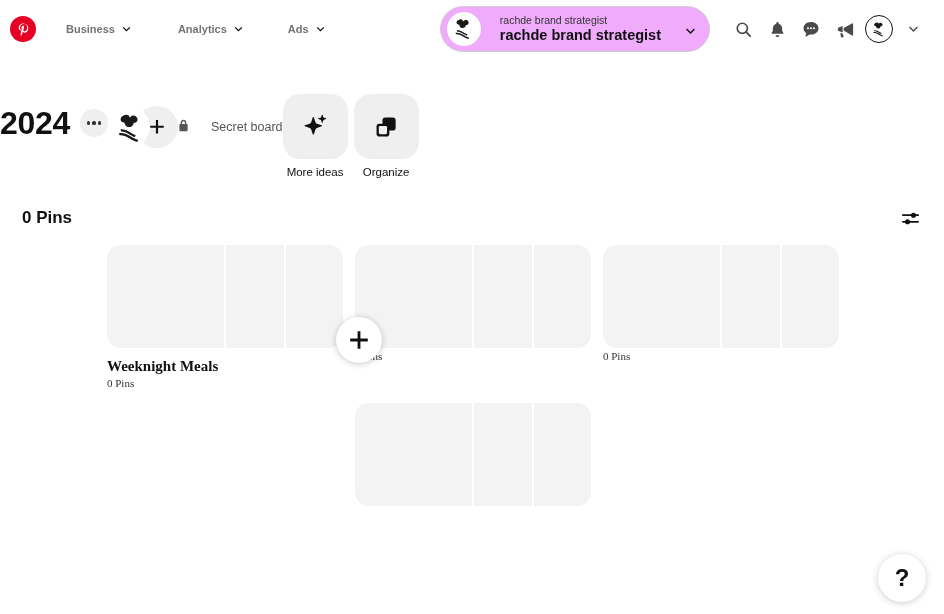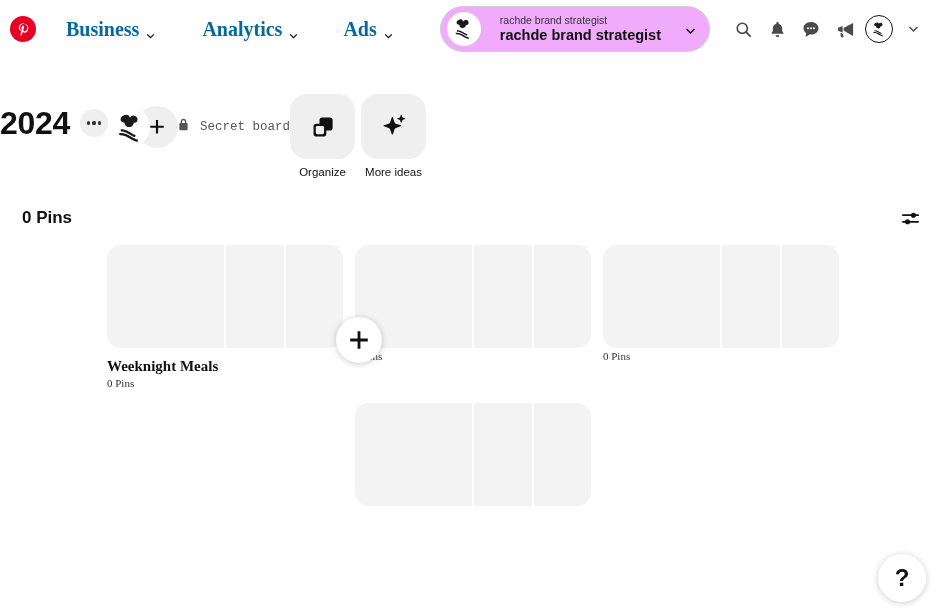--- a/index.html
+++ b/index.html
@@ -25,28 +25,27 @@
     background: #e60023;
     display: flex; align-items: center; justify-content: center;
     margin-right: 12px;
     flex: 0 0 auto;
   }
   .logo svg { display: block; }
 
   .nav-item {
     display: flex; align-items: center;
     gap: 6px;
-    font-size: 20px;
+    font-size: 11px;
     font-weight: bold;
-    color: #0369a1;
+    color: #737373;
     padding: 6px 10px;
     border-radius: 18px;
     cursor: pointer;
     white-space: nowrap;
-    font-family: Liberation Serif, serif;
   }
   .nav-gap-1 { margin-left: 8px; }
   .nav-gap-2 { margin-left: 26px; }
   .nav-gap-3 { margin-left: 26px; }
   .nav-gap-4 { margin-left: 24px; }
 
   .chev {
     width: 11px; height: 11px;
     display: inline-block;
     flex: 0 0 auto;
@@ -141,25 +140,24 @@
     width: 42px; height: 42px;
     border-radius: 50%;
     background: #efefef;
     display: flex; align-items: center; justify-content: center;
     margin-left: -14px;
     cursor: pointer;
     position: relative; z-index: 1;
   }
 
   .secret-row {
-    display: flex; align-items: center; gap: 11px;
+    display: flex; align-items: center; gap: 22px;
     margin-top: 7px;
     font-size: 12.5px;
     color: #555;
-    font-family: Liberation Mono, monospace;
   }
 
   .actions-row {
     display: flex;
     gap: 6px;
     margin-top: 26px;
   }
   .action {
     display: flex;
     flex-direction: column;
@@ -413,37 +411,37 @@
         <path fill="#555" d="M8 .8c2.3 0 4.1 1.9 4.1 4.2v1.7h.6c.7 0 1.3.6 1.3 1.3v8c0 .7-.6 1.3-1.3 1.3H3.3c-.7 0-1.3-.6-1.3-1.3V8c0-.7.6-1.3 1.3-1.3h.6V5C3.9 2.7 5.7.8 8 .8zm2.1 5.9V5c0-1.2-.9-2.2-2.1-2.2S5.9 3.8 5.9 5v1.7z"></path>
       </svg>
     </span>
     <span>Secret board</span>
   </div>
 
   <div class="actions-row">
 
     <div class="action">
       <div class="action-tile">
+        <svg width="30" height="30" viewBox="0 0 32 32">
+          <path fill="#111" d="M13.6 5.8c.2-.6 1-.6 1.2 0l1.7 5c.25.75.85 1.35 1.6 1.6l5 1.7c.6.2.6 1 0 1.2l-5 1.7c-.75.25-1.35.85-1.6 1.6l-1.7 5c-.2.6-1 .6-1.2 0l-1.7-5a2.6 2.6 0 0 0-1.6-1.6l-5-1.7c-.6-.2-.6-1 0-1.2l5-1.7c.75-.25 1.35-.85 1.6-1.6z"></path>
+          <path fill="#111" d="M23.3 3.1c.13-.4.67-.4.8 0l.72 2.1c.13.4.43.7.83.83l2.1.72c.4.13.4.67 0 .8l-2.1.72c-.4.13-.7.43-.83.83l-.72 2.1c-.13.4-.67.4-.8 0l-.72-2.1a1.3 1.3 0 0 0-.83-.83l-2.1-.72c-.4-.13-.4-.67 0-.8l2.1-.72c.4-.13.7-.43.83-.83z"></path>
+        </svg>
+      </div>
+      <div class="action-label">More ideas</div>
+    </div>
+
+    <div class="action">
+      <div class="action-tile">
         <svg width="28" height="28" viewBox="0 0 32 32">
           <rect x="12" y="5" width="15" height="15" rx="3.2" fill="#111"></rect>
           <rect x="5.2" y="12.2" width="14.6" height="14.6" rx="3.2" fill="#111"></rect>
           <rect x="7.8" y="14.8" width="9.4" height="9.4" rx="1.6" fill="#efefef"></rect>
         </svg>
       </div>
       <div class="action-label">Organize</div>
-    </div>
-
-    <div class="action">
-      <div class="action-tile">
-        <svg width="30" height="30" viewBox="0 0 32 32">
-          <path fill="#111" d="M13.6 5.8c.2-.6 1-.6 1.2 0l1.7 5c.25.75.85 1.35 1.6 1.6l5 1.7c.6.2.6 1 0 1.2l-5 1.7c-.75.25-1.35.85-1.6 1.6l-1.7 5c-.2.6-1 .6-1.2 0l-1.7-5a2.6 2.6 0 0 0-1.6-1.6l-5-1.7c-.6-.2-.6-1 0-1.2l5-1.7c.75-.25 1.35-.85 1.6-1.6z"></path>
-          <path fill="#111" d="M23.3 3.1c.13-.4.67-.4.8 0l.72 2.1c.13.4.43.7.83.83l2.1.72c.4.13.4.67 0 .8l-2.1.72c-.4.13-.7.43-.83.83l-.72 2.1c-.13.4-.67.4-.8 0l-.72-2.1a1.3 1.3 0 0 0-.83-.83l-2.1-.72c-.4-.13-.4-.67 0-.8l2.1-.72c.4-.13.7-.43.83-.83z"></path>
-        </svg>
-      </div>
-      <div class="action-label">More ideas</div>
     </div>
 
   </div>
 </div>
 
 <div class="pins-bar">
   <div class="pins-count">0 Pins</div>
   <div class="filter-btn">
     <svg width="21" height="21" viewBox="0 0 24 24">
       <line x1="3.2" y1="8.2" x2="20.8" y2="8.2" stroke="#111" stroke-width="1.9" stroke-linecap="round"></line>

